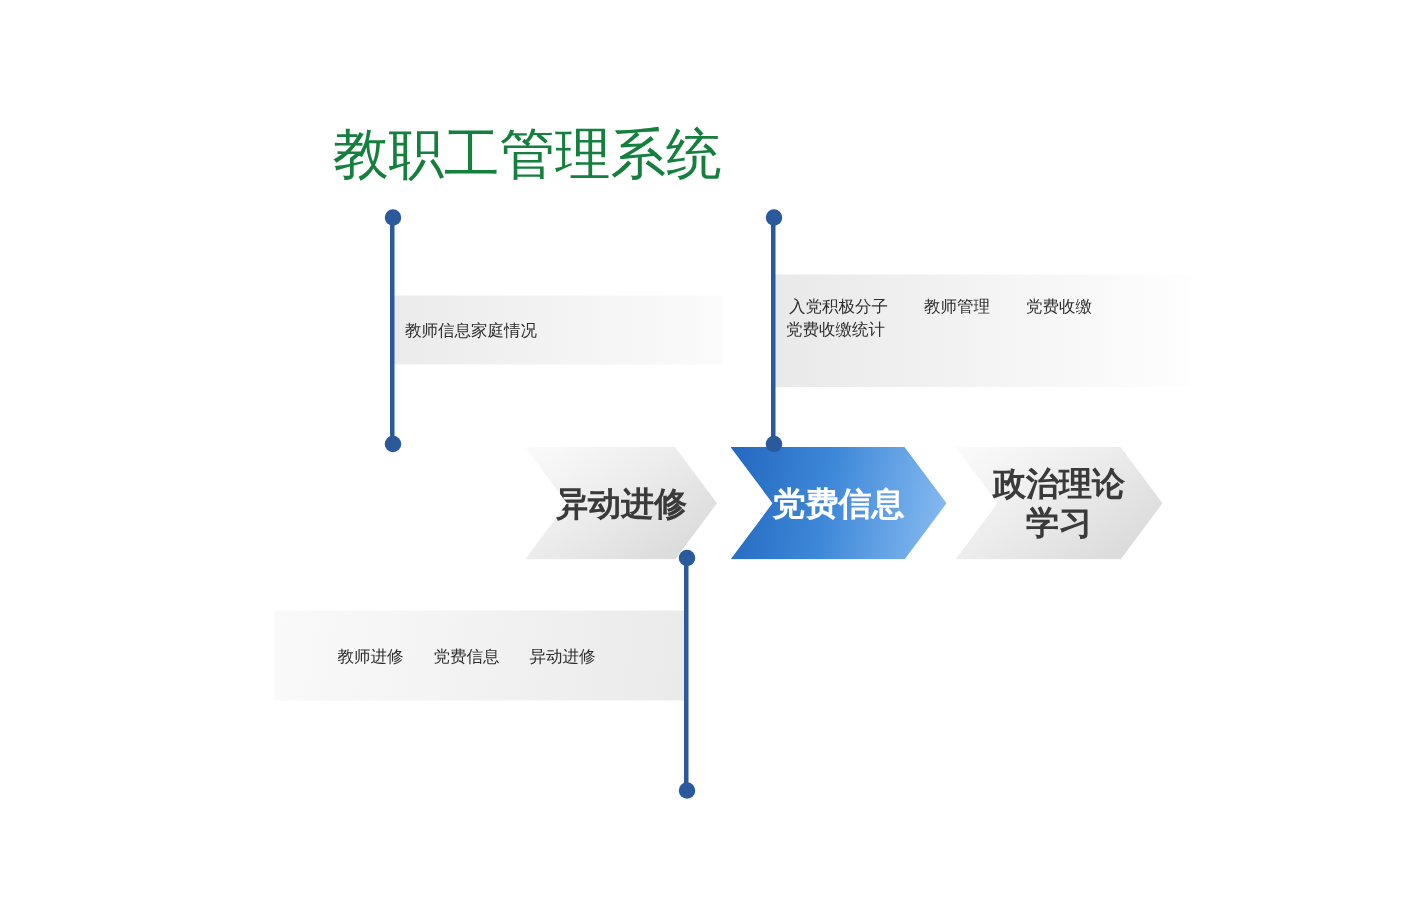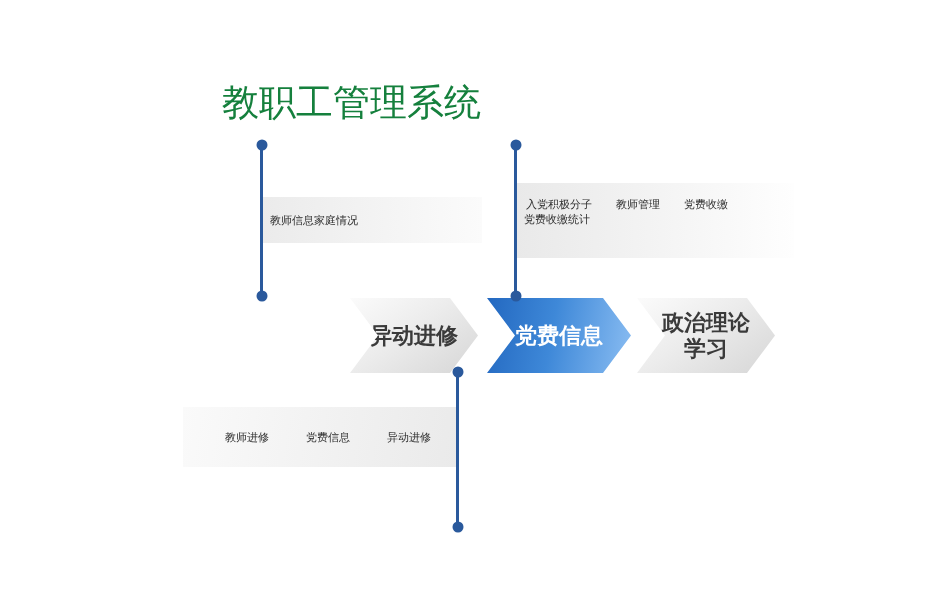--- a/index.html
+++ b/index.html
@@ -31,21 +31,21 @@
   .callout-party {
     left: 516px; top: 183px; width: 278px; height: 75px;
     background: linear-gradient(to right, #e9e9e9, #fefefe);
     padding: 14px 0 0 10px;
   }
   .callout-party .row1 { display: flex; gap: 24px; }
   .callout-party .row2 { margin-left: -2px; }
   .callout-transfer {
     left: 183px; top: 407px; width: 275px; height: 60px;
     background: linear-gradient(100deg, #fafafa, #eaeaea);
-    display: flex; align-items: center; gap: 37px; padding-left: 42px;
+    display: flex; align-items: center; gap: 20px; padding-left: 42px;
   }
   .callout span { white-space: nowrap; }
 
   
   .vline { position: absolute; width: 3px; background: #2a599c; z-index: 5; }
   .vline-teacher { left: 260px; top: 145px; height: 151px; }
   .vline-party   { left: 514px; top: 145px; height: 151px; }
   .vline-transfer{ left: 456px; top: 372px; height: 155px; }
   .dot {
     position: absolute; width: 11px; height: 11px; border-radius: 50%;

